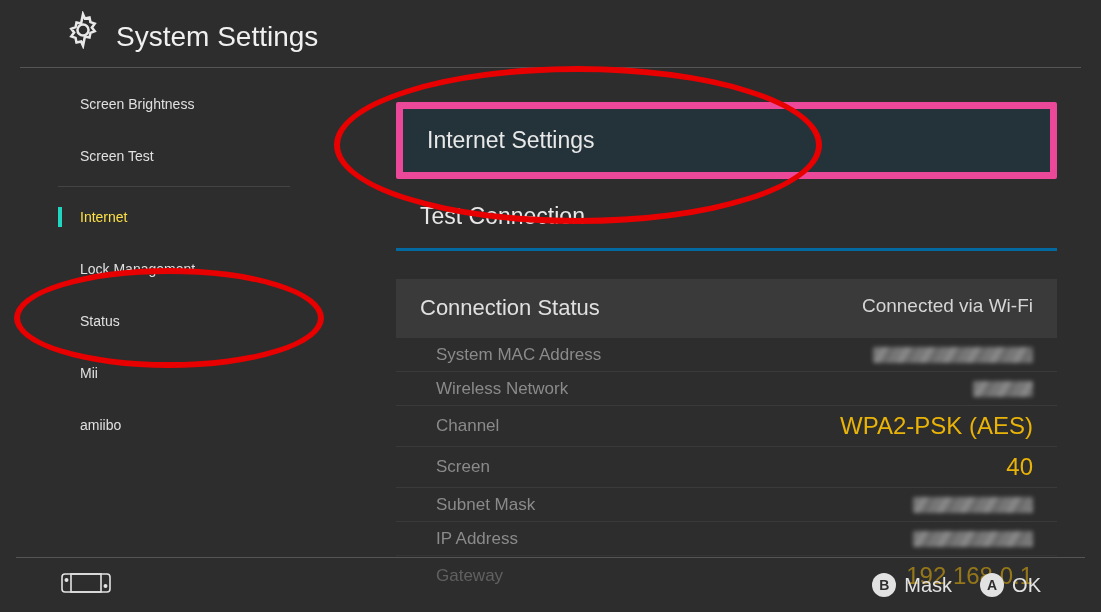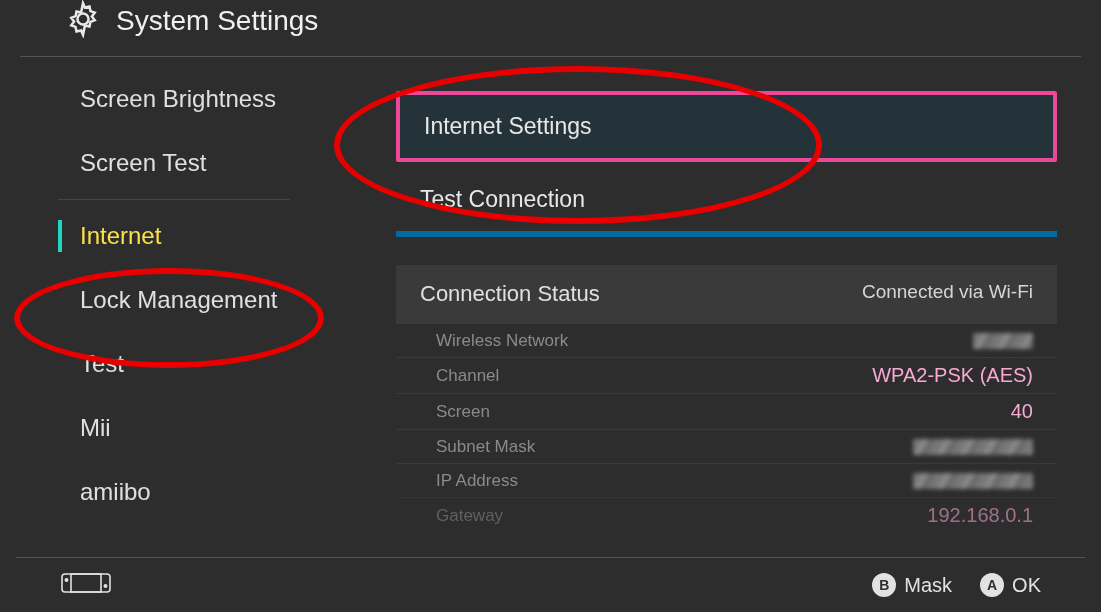--- a/index.html
+++ b/index.html
@@ -4,68 +4,68 @@
   <style>
     *{margin:0;padding:0;box-sizing:border-box;}
     body{
       width:1101px;height:612px;
       background:#2d2d2d;
       font-family:-apple-system,BlinkMacSystemFont,"Segoe UI",Arial,sans-serif;
       color:#e8e8e8;
       overflow:hidden;position:relative;
     }
     .header{
-      display:flex;align-items:center;
-      padding:0 0 14px 44px;
+      display:flex;align-items:flex-end;
+      padding:11px 0 14px 44px;
       border-bottom:1px solid #555;
       margin:0 20px;
     }
     .gear-icon{width:38px;height:38px;margin-right:14px;}
     .header-title{font-size:28px;font-weight:400;color:#f0f0f0;}
     .main-area{display:flex;height:480px;}
     .sidebar{width:340px;padding-top:10px;padding-left:58px;}
     .sidebar-item{
-      font-size:24px;color:#e0e0e0;
+      font-size:14px;color:#e0e0e0;
       padding:18px 0 18px 22px;
       cursor:pointer;position:relative;
     }
     .sidebar-sep{border-bottom:1px solid #444;margin:4px 50px 4px 0;}
     .sidebar-item.active{color:#fde047;}
     .sidebar-item.active::before{
       content:"";position:absolute;left:0;top:16px;bottom:16px;
       width:4px;background:#1fd6c1;
     }
     .content{flex:1;padding:34px 44px 0 56px;}
     .menu-item{
       font-size:23px;color:#e8e8e8;
       padding:18px 24px;margin-bottom:6px;
-      border-bottom:6px solid #0369a1;
+      border-bottom:3px solid #0369a1;
       cursor:pointer;
     }
     .menu-item.selected{
-      border:4px solid #ec4899;
+      border:7px solid #ec4899;
       border-radius:2px;
       background:#24333a;
     }
     .status-block{margin-top:28px;}
     .status-header{
       display:flex;justify-content:space-between;
       background:#3a3a3a;padding:16px 24px;
       font-size:22px;color:#e0e0e0;
     }
     .status-header-value{font-size:19px;color:#d5d5d5;}
     .detail-row{
       display:flex;justify-content:space-between;align-items:center;
       padding:6px 24px 6px 40px;
       border-top:1px solid #3a3a3a;
       font-size:17px;
       min-height:34px;
     }
     .detail-label{color:#8a8a8a;}
-    .detail-value{color:#f9a8d4;font-size:20px;}
+    .detail-value{color:#eab308;font-size:24px;}
     .redacted{
       width:120px;height:16px;
       background:repeating-linear-gradient(120deg,#777 0 8px,#888 8px 14px,#6a6a6a 14px 20px);
       filter:blur(2px);border-radius:2px;
     }
     .redacted.wide{width:160px;}
     .wifi-icon{width:24px;height:24px;}
     .footer{
       position:absolute;bottom:0;left:0;right:0;
       height:55px;border-top:1px solid #555;
@@ -102,35 +102,39 @@
 </div>
 
 <div class="main-area">
 
   <div class="sidebar">
     <div class="sidebar-item">Screen Brightness</div>
     <div class="sidebar-item">Screen Test</div>
     <div class="sidebar-sep"></div>
     <div class="sidebar-item active">Internet</div>
     <div class="sidebar-item">Lock Management</div>
-    <div class="sidebar-item">Test</div>
+    <div class="sidebar-item">Status</div>
     <div class="sidebar-item">Mii</div>
     <div class="sidebar-item">amiibo</div>
   </div>
 
   <div class="content">
     <div class="menu-item selected">Internet Settings</div>
     <div class="menu-item">Test Connection</div>
 
     <div class="status-block">
       <div class="status-header">
         <span>Connection Status</span>
         <span class="status-header-value">Connected via Wi-Fi</span>
       </div>
 
+      <div class="detail-row">
+        <span class="detail-label">System MAC Address</span>
+        <span class="redacted wide"></span>
+      </div>
       <div class="detail-row">
         <span class="detail-label">Wireless Network</span>
         <span class="redacted" style="width:60px"></span>
       </div>
       <div class="detail-row">
         <span class="detail-label">Channel</span>
         <span class="detail-value">WPA2-PSK (AES)</span>
       </div>
       <div class="detail-row">
         <span class="detail-label">Screen</span>

